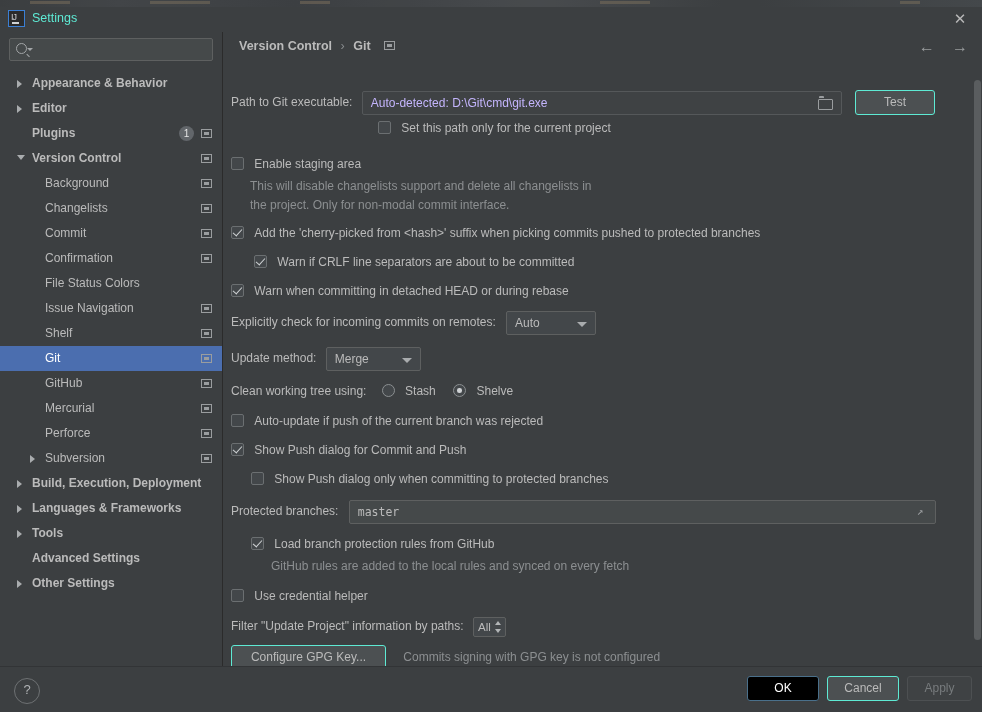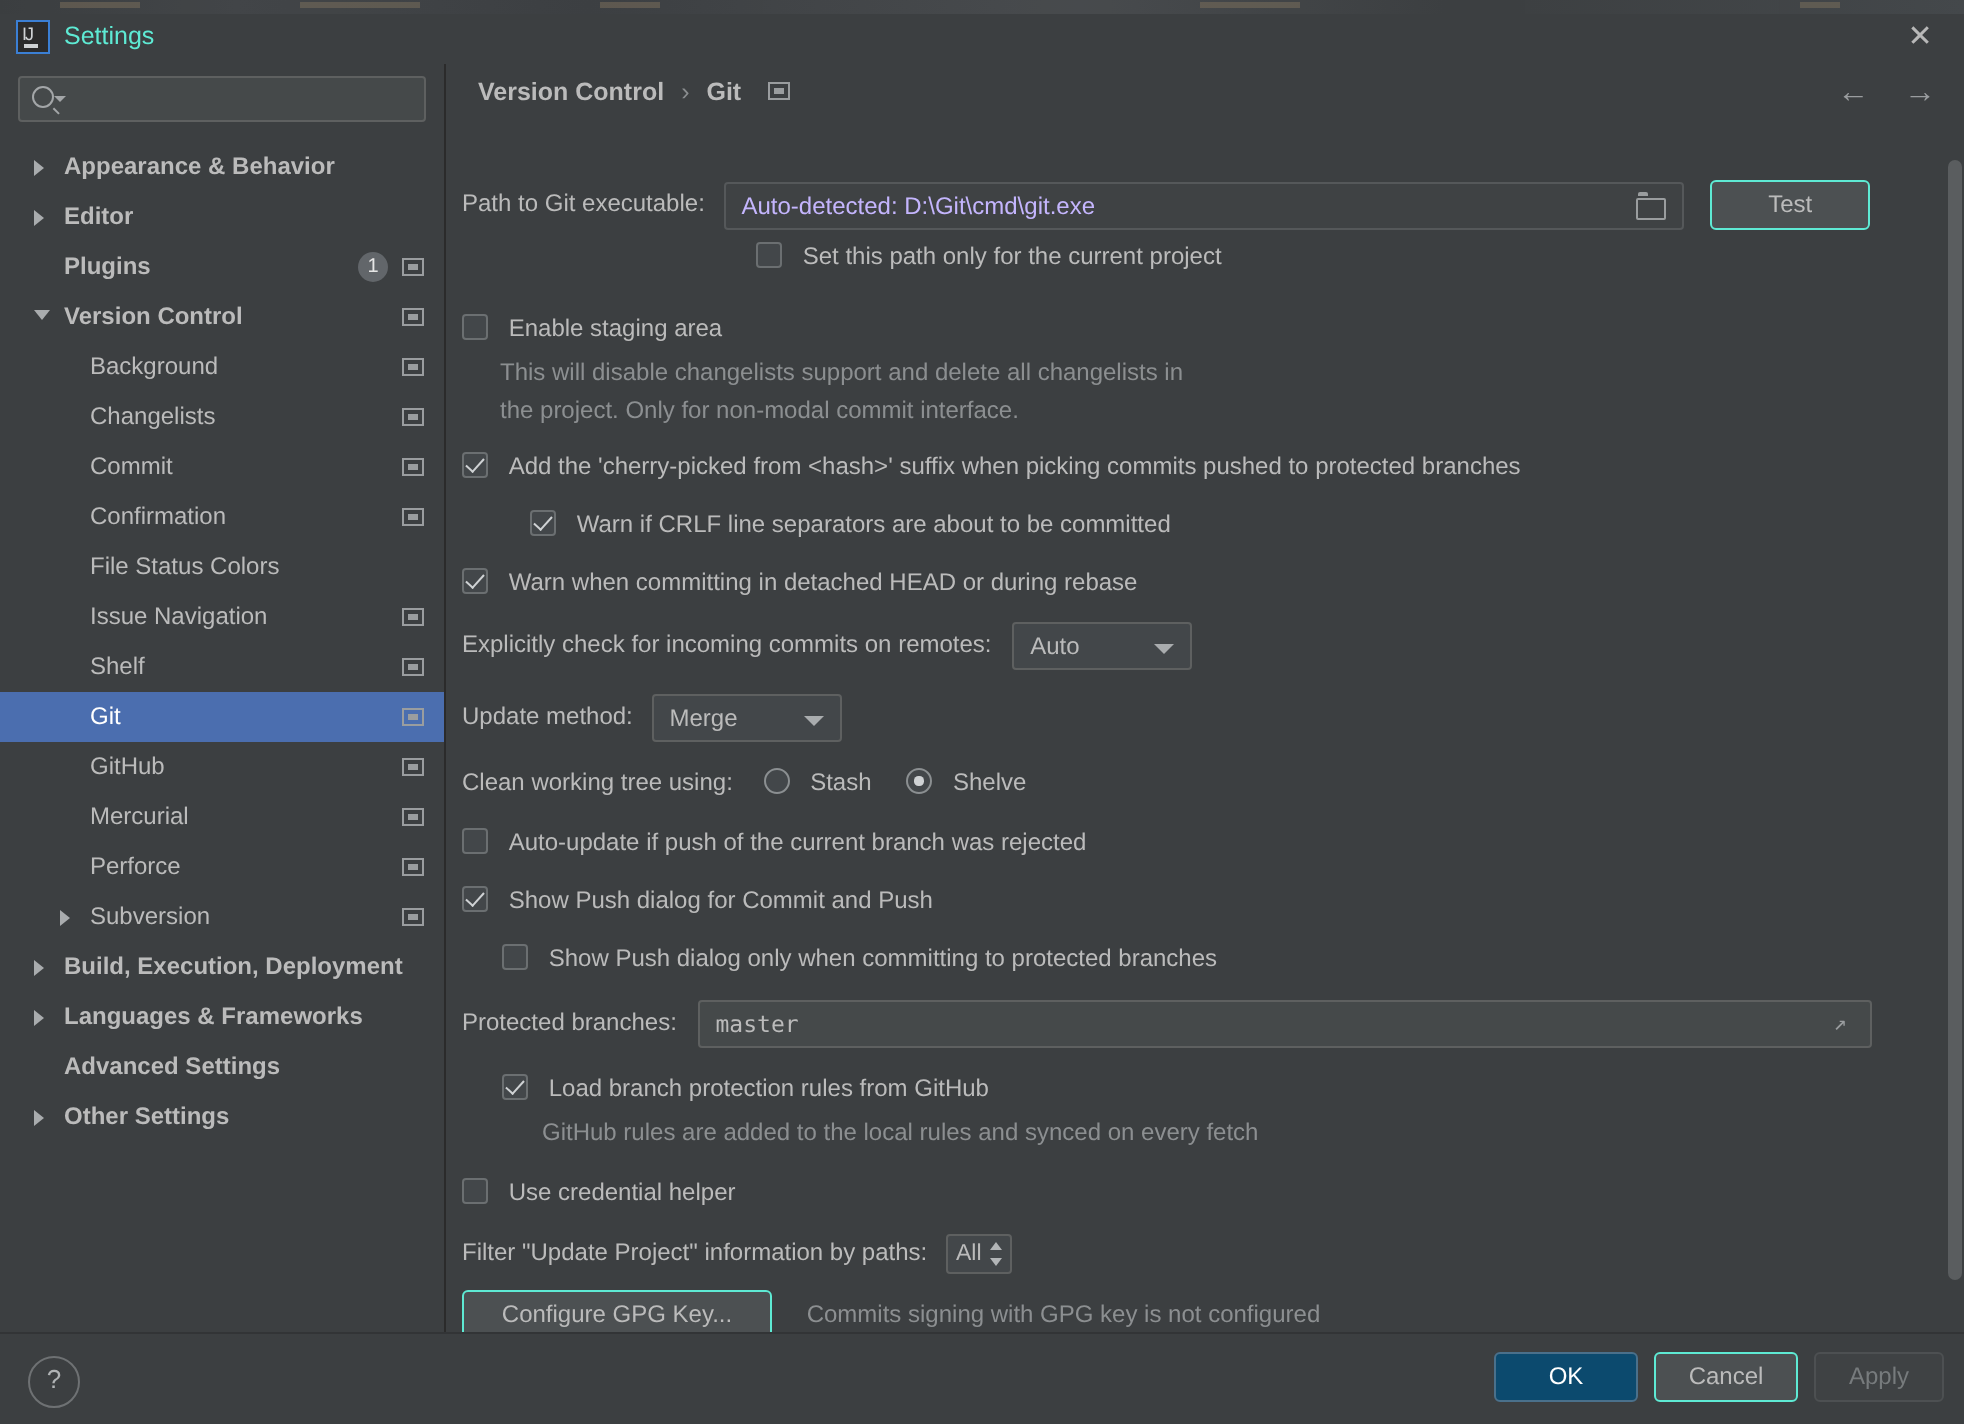--- a/index.html
+++ b/index.html
@@ -207,21 +207,21 @@
   .spinner .up { top: 3px; border-bottom: 4px solid #b2b5b7; }
   .spinner .dn { bottom: 3px; border-top: 4px solid #b2b5b7; }
   
   .btn {
     display: inline-block; box-sizing: border-box; height: 25px;
     background: #4c5052; border: 1px solid #5eead4; border-radius: 3px;
     color: #bbbbbb; line-height: 23px; padding: 0 13px; cursor: pointer;
     text-align: center; font-size: 12px; vertical-align: middle;
   }
   .btn.disabled { color: #777b7d; background: #3f4244; border-color: #4d5052; }
-  .btn.primary { background: #0c4a6e; border-color: #4a708b; color: #ffffff; }
+  .btn.primary { background: #000000; border-color: #4a708b; color: #ffffff; }
   
   #vscroll {
     position: absolute; right: 0px; top: 48px; width: 10px; height: 572px;
     background: transparent;
   }
   #vscroll .thumb {
     position: absolute; left: 2px; top: 0; width: 7px; height: 560px;
     background: #5a5d5f; border-radius: 4px;
   }
   
@@ -278,20 +278,21 @@
       <div class="tree-row child"><span class="label">File Status Colors</span></div>
       <div class="tree-row child"><span class="label">Issue Navigation</span><span class="panel-icon"></span></div>
       <div class="tree-row child"><span class="label">Shelf</span><span class="panel-icon"></span></div>
       <div class="tree-row child selected"><span class="label">Git</span><span class="panel-icon"></span></div>
       <div class="tree-row child"><span class="label">GitHub</span><span class="panel-icon"></span></div>
       <div class="tree-row child"><span class="label">Mercurial</span><span class="panel-icon"></span></div>
       <div class="tree-row child"><span class="label">Perforce</span><span class="panel-icon"></span></div>
       <div class="tree-row child2"><span class="arrow collapsed" style="left: 30px;"></span><span class="label">Subversion</span><span class="panel-icon"></span></div>
       <div class="tree-row top"><span class="arrow collapsed"></span><span class="label">Build, Execution, Deployment</span></div>
       <div class="tree-row top"><span class="arrow collapsed"></span><span class="label">Languages &amp; Frameworks</span></div>
+      <div class="tree-row top"><span class="arrow collapsed"></span><span class="label">Tools</span></div>
       <div class="tree-row top"><span class="label">Advanced Settings</span></div>
       <div class="tree-row top"><span class="arrow collapsed"></span><span class="label">Other Settings</span></div>
     </div>
 </div>
 
 <div id="content">
 
   <div id="form">
 
     <div class="row" style="left:8px;top:58px;">
@@ -317,21 +318,21 @@
     </div>
     <div class="row" style="left:27px;top:166px;">
       <span class="lbl-dim">the project. Only for non-modal commit interface.</span>
     </div>
 
     <div class="row" style="left:8px;top:194px;">
       <span class="cb checked"></span>
       <span class="cb-label lbl">Add the 'cherry-picked from &lt;hash&gt;' suffix when picking commits pushed to protected branches</span>
     </div>
 
-    <div class="row" style="left:23px;top:223px;padding-left:19px;">
+    <div class="row" style="left:12px;top:223px;padding-left:19px;">
       <span class="cb checked"></span>
       <span class="cb-label lbl">Warn if CRLF line separators are about to be committed</span>
     </div>
 
     <div class="row" style="left:8px;top:252px;">
       <span class="cb checked"></span>
       <span class="cb-label lbl">Warn when committing in detached HEAD or during rebase</span>
     </div>
 
     <div class="row" style="left:8px;top:279px;">

